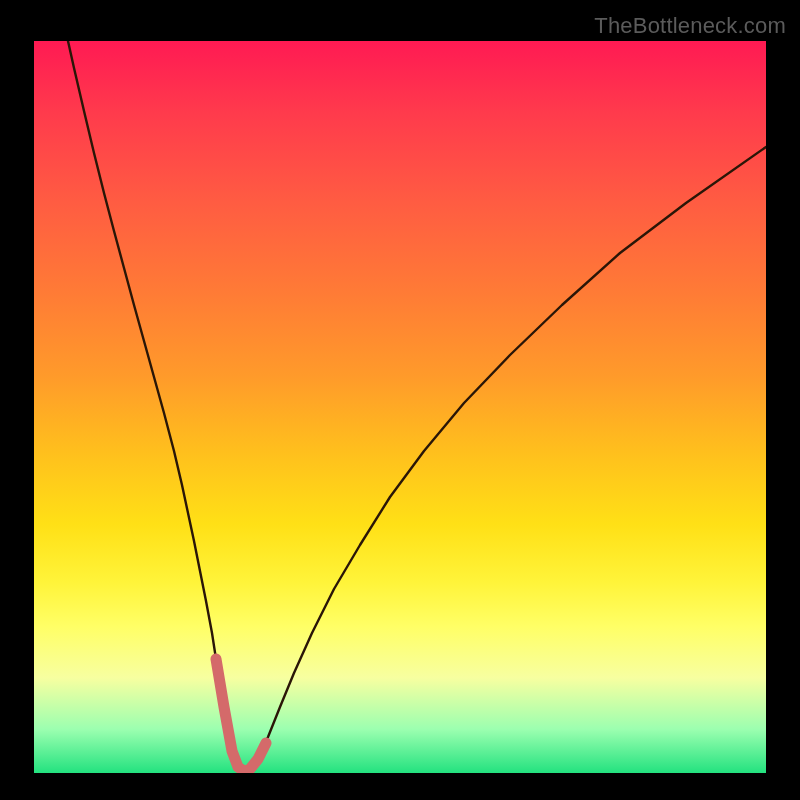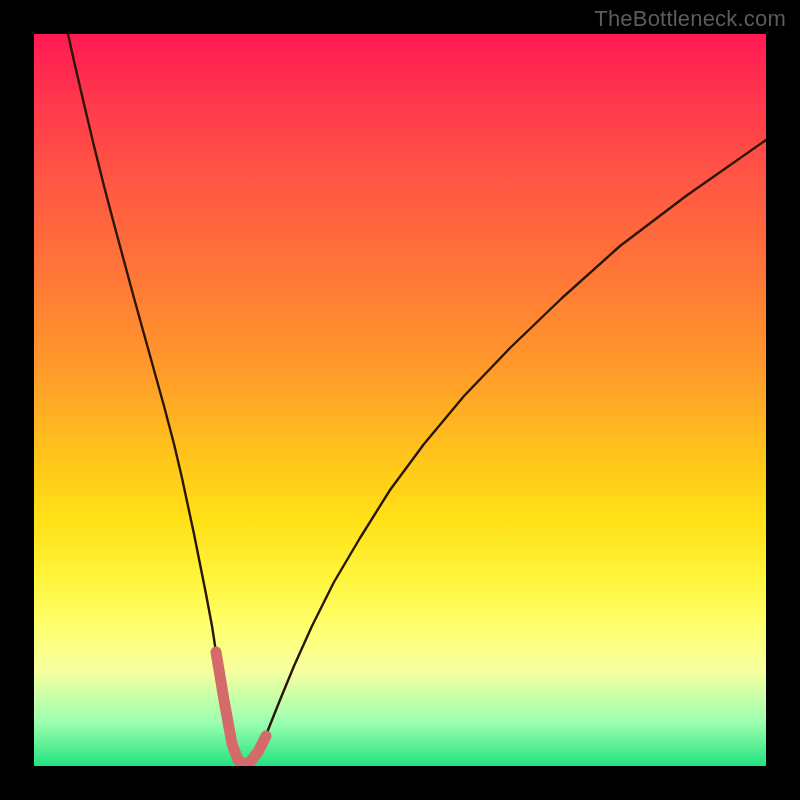--- a/index.html
+++ b/index.html
@@ -6,21 +6,21 @@
     margin: 0;
     padding: 0;
     width: 800px;
     height: 800px;
     background: #000;
     overflow: hidden;
   }
   .frame {
     position: absolute;
     left: 0;
-    top: 0;
+    top: 7px;
     width: 800px;
     height: 640px;
     background: #000;
   }
   .plot {
     position: absolute;
     left: 34px;
     top: 34px;
     width: 732px;
     height: 732px;

